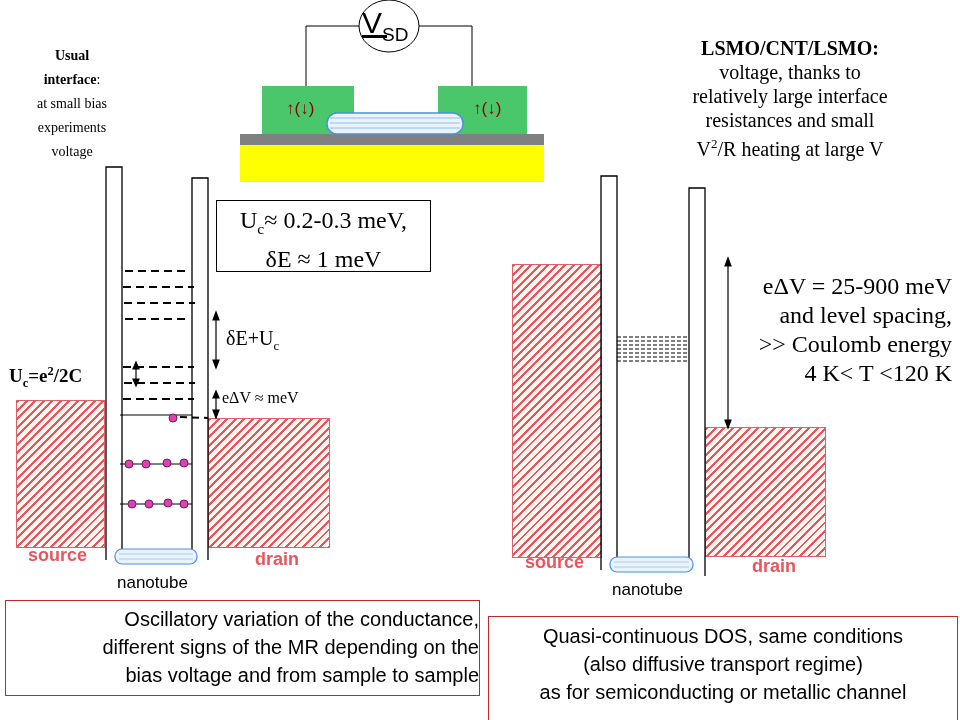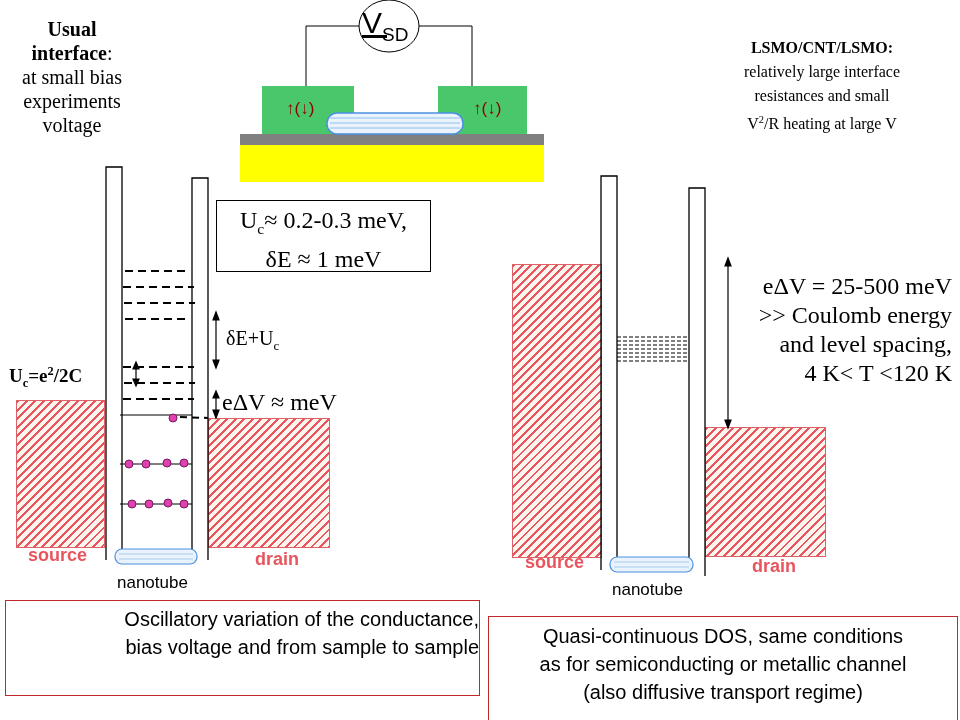--- a/index.html
+++ b/index.html
@@ -44,21 +44,21 @@
           <line x1="330" y1="123" x2="460" y2="123"></line>
         <line x1="330" y1="128" x2="460" y2="128"></line>
       </g>
     </g>
   </svg>
   <div class="abs sans" style="left:362px;top:8px;font-size:30px;line-height:30px;text-decoration:underline;">
     <span>V</span><span style="font-size:19px;vertical-align:-8px;">SD</span>
   </div>
 </div>
 
-<div class="abs serif ctr" style="left:6px;top:17px;width:132px;font-size:20px;line-height:24px;">
+<div class="abs serif ctr" style="left:6px;top:44px;width:132px;font-size:14px;line-height:24px;">
   <div><b>Usual</b></div>
   <div><b>interface</b><span>:</span></div>
   <div>at small bias</div>
   <div>experiments</div>
   <div>voltage</div>
 </div>
 
 <div class="abs hatch" style="left:16px;top:400px;width:87px;height:146px;"></div>
 <div class="abs hatch" style="left:208px;top:418px;width:120px;height:128px;"></div>
 
@@ -113,36 +113,38 @@
 </svg>
 
 <div class="abs box-black serif ctr" style="left:216px;top:200px;width:215px;height:72px;font-size:24px;line-height:30px;padding-top:4px;box-sizing:border-box;">
   <div><span>U</span><sub>c</sub><span>≈ 0.2-0.3 meV,</span></div>
   <div>δE ≈ 1 meV</div>
 </div>
 
 <div class="abs serif" style="left:226px;top:327px;font-size:20px;">
   <span>δE+U</span><sub>c</sub>
 </div>
-<div class="abs serif" style="left:222px;top:389px;font-size:24px;">eΔV ≈ meV</div>
+<div class="abs serif" style="left:222px;top:389px;font-size:16px;">eΔV ≈ meV</div>
 <div class="abs serif" style="left:9px;top:364px;font-size:19px;font-weight:bold;">
   <span>U</span><sub>c</sub><span>=e</span><sup>2</sup><span>/2C</span>
 </div>
 
 <div class="abs lbl-red" style="left:28px;top:545px;">source</div>
 <div class="abs lbl-red" style="left:255px;top:549px;">drain</div>
 <div class="abs sans" style="left:117px;top:573px;font-size:17px;">nanotube</div>
 
 <div class="abs box-red sans ctr" style="left:5px;top:600px;width:475px;height:96px;font-size:20px;line-height:28px;padding-top:4px;box-sizing:border-box;text-align:right;">
   <div>Oscillatory variation of the conductance,</div>
+  <div>different signs of the MR depending on the</div>
   <div>bias voltage and from sample to sample</div>
 </div>
 
-<div class="abs serif ctr" style="left:692px;top:36px;width:260px;font-size:16px;line-height:24px;">
+<div class="abs serif ctr" style="left:660px;top:36px;width:260px;font-size:20px;line-height:24px;">
   <div><b>LSMO/CNT/LSMO:</b></div>
+  <div>voltage, thanks to</div>
   <div>relatively large interface</div>
   <div>resistances and small</div>
   <div><span>V</span><sup>2</sup><span>/R heating at large V</span></div>
 </div>
 
 <div class="abs hatch" style="left:512px;top:264px;width:88px;height:292px;"></div>
 <div class="abs hatch" style="left:705px;top:427px;width:119px;height:128px;"></div>
 
 <svg width="960" height="720" style="pointer-events:none;">
   <polyline points="601,570 601,176 617,176 617,560" fill="none" stroke="#000" stroke-width="1.3"></polyline>
@@ -162,27 +164,27 @@
     <polygon points="728,428 725,420 731,420"></polygon>
   </g>
   <g>
     <rect x="610" y="557" width="83" height="15" rx="7" fill="#eaf3fc" stroke="#4a90e2" stroke-width="1.2"></rect>
     <line x1="614" y1="562" x2="689" y2="562" stroke="#8abbe8" stroke-width="0.7"></line>
     <line x1="614" y1="567" x2="689" y2="567" stroke="#8abbe8" stroke-width="0.7"></line>
   </g>
 </svg>
 
 <div class="abs serif" style="left:700px;top:272px;width:252px;text-align:right;font-size:24px;line-height:29px;">
-  <div>eΔV = 25-500 meV</div>
+  <div>eΔV = 25-900 meV</div>
+  <div>and level spacing,</div>
   <div>&gt;&gt; Coulomb energy</div>
-  <div>and level spacing,</div>
   <div>4 K&lt; T &lt;120 K</div>
 </div>
 
 <div class="abs lbl-red" style="left:525px;top:552px;">source</div>
 <div class="abs lbl-red" style="left:752px;top:556px;">drain</div>
 <div class="abs sans" style="left:612px;top:580px;font-size:17px;">nanotube</div>
 
 <div class="abs box-red sans ctr" style="left:488px;top:616px;width:470px;height:116px;font-size:20px;line-height:28px;padding-top:5px;box-sizing:border-box;">
   <div>Quasi-continuous DOS, same conditions</div>
+  <div>(also diffusive transport regime)</div>
   <div>as for semiconducting or metallic channel</div>
-  <div>(also diffusive transport regime)</div>
 </div>
 
 </body></html>

